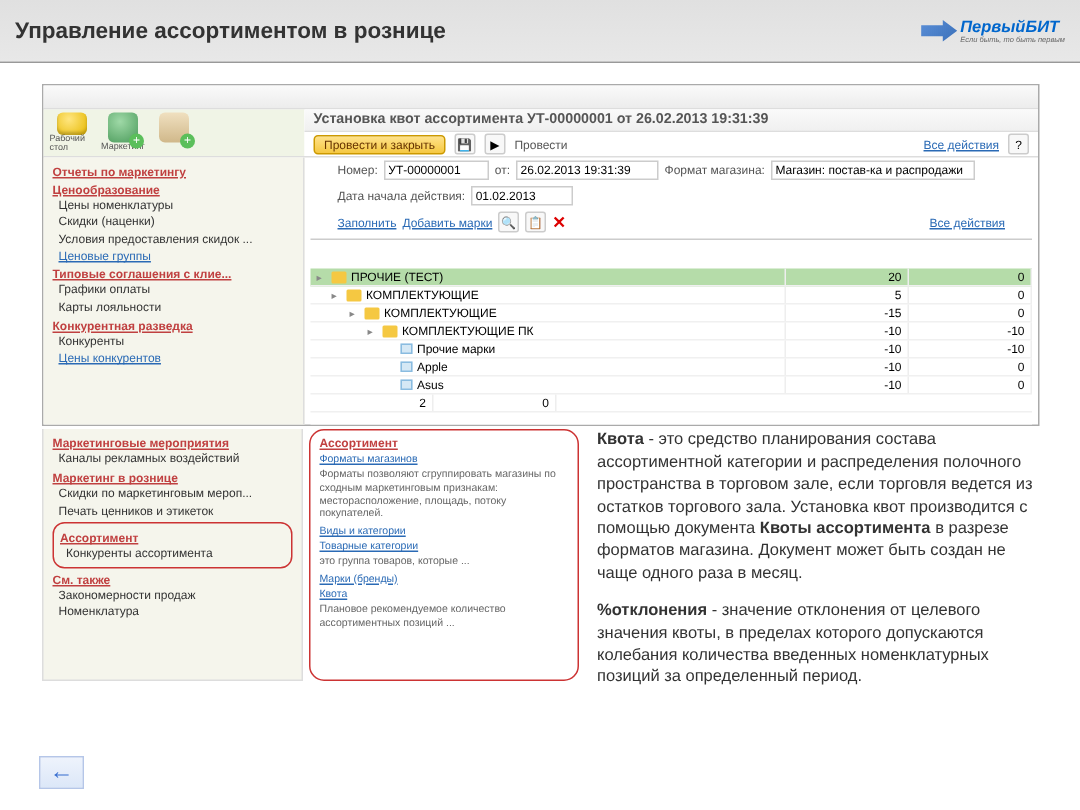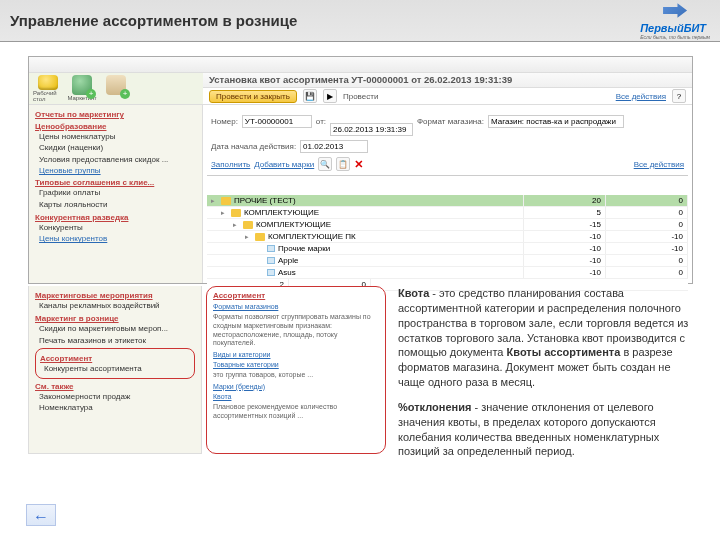--- a/index.html
+++ b/index.html
@@ -2,21 +2,21 @@
 <html><head>
 <meta charset="utf-8">
 <style>
   * { box-sizing: border-box; }
   body { margin: 0; font-family: Arial, sans-serif; font-size: 10px; background: #f5f5f5; width: 720px; height: 540px; position: relative; }
   
   .slide { width: 720px; height: 540px; background: #fff; position: relative; overflow: hidden; }
   
   .header { height: 42px; background: linear-gradient(#e0e0e0, #e8e8e8); border-bottom: 1px solid #999; display: flex; align-items: center; justify-content: space-between; padding: 0 10px; }
   .header h1 { font-size: 15px; font-weight: bold; color: #333; margin: 0; }
-  .logo { display: flex; align-items: center; gap: 2px; flex-direction: column;}
+  .logo { display: flex; align-items: center; gap: 2px;}
   .logo-txt { font-size: 11px; font-style: italic; color: #0066cc; font-weight: bold; }
   .logo-sub { font-size: 5px; color: #666; font-style: italic;}
   .logo-arrow { width: 24px; height: 18px; background: linear-gradient(135deg,#5a8fd8,#3a6fb8); clip-path: polygon(0 30%, 60% 30%, 60% 10%, 100% 50%, 60% 90%, 60% 70%, 0 70%);}
 
   .app { position: absolute; top: 56px; left: 28px; width: 665px; height: 228px; border: 1px solid #aaa; background: #fff; }
   
   .app-titlebar { height: 16px; background: linear-gradient(#fafafa,#ececec); border-bottom: 1px solid #ddd; }
   
   .app-toolbar { height: 32px; display: flex; border-bottom: 1px solid #ddd; }
   .side-top { width: 174px; display: flex; gap: 4px; padding: 2px 4px; background: #f0f4e6;}
@@ -36,25 +36,25 @@
   .spacer{flex:1;}
   .link{color:#2a6ab5;text-decoration:underline;cursor:pointer;font-size:8px;}
 
   .app-body { display:flex; height:calc(100% - 48px);}
   .sidebar { width: 174px; background: #f5f5ec; border-right: 1px solid #ddd; overflow: hidden; padding: 2px 6px; font-size: 8px;}
   .sb-group { color: #c04040; font-weight: bold; margin: 3px 0 1px; text-decoration: underline;}
   .sb-item { color: #333; margin: 1px 0 1px 4px; line-height:1.3; cursor:pointer;}
   .sb-more { color: #2a6ab5; text-decoration: underline; margin:1px 0 1px 4px; cursor:pointer;}
   
   .main { flex:1; display:flex; flex-direction:column; font-size:8.5px;}
-  .field-row { display:flex; align-items:center; padding: 2px 8px; gap: 4px;}
+  .field-row { display:flex; align-items:center; padding: 2px 22px; gap: 4px;}
   .lbl { color: #555; font-size: 8px;}
   .inp { border: 1px solid #ccc; background:#fff; height:13px; font-size:8px; padding:0 2px;}
   .inp-num { width: 70px;}
-  .inp-date { width: 83px; margin-top: 16px;}
+  .inp-date { width: 95px;}
   .inp-date2 { width: 68px;}
   .inp-fmt { width: 136px;}
   .x-red { color:#d00; font-weight:bold; cursor:pointer; font-size:11px;}
 
   .tbl { flex:1; border-top: 1px solid #ccc; margin: 2px 4px 0; background:#fff;}
   .tbl-head { display:flex; background: linear-gradient(#f4f4f4,#e8e8e8); border-bottom:1px solid #ccc; font-size:8px;}
   .col-cat { flex: 1; border-right:1px solid #ccc; padding:1px 4px;}
   .col-q { width: 82px; border-right:1px solid #ccc; padding:1px 4px;}
   .col-d { width: 82px; padding:1px 4px;}
   .tbl-row { display:flex; border-bottom:1px solid #f0f0f0; font-size:8px;}
@@ -235,21 +235,21 @@
         </div>
       </div>
     </div>
   </div>
 
   <div class="sidebar-ext">
     <div class="sb-group">Маркетинговые мероприятия</div>
     <div class="sb-item">Каналы рекламных воздействий</div>
     <div class="sb-group">Маркетинг в рознице</div>
     <div class="sb-item">Скидки по маркетинговым мероп...</div>
-    <div class="sb-item">Печать магазинов и этикеток</div>
+    <div class="sb-item">Печать ценников и этикеток</div>
     <div class="sb-highlight">
       <div class="sb-group">Ассортимент</div>
       <div class="sb-item">Конкуренты ассортимента</div>
     </div>
     <div class="sb-group">См. также</div>
     <div class="sb-item">Закономерности продаж</div>
     <div class="sb-item">Номенклатура</div>
   </div>
 
   <div class="assort-box">

